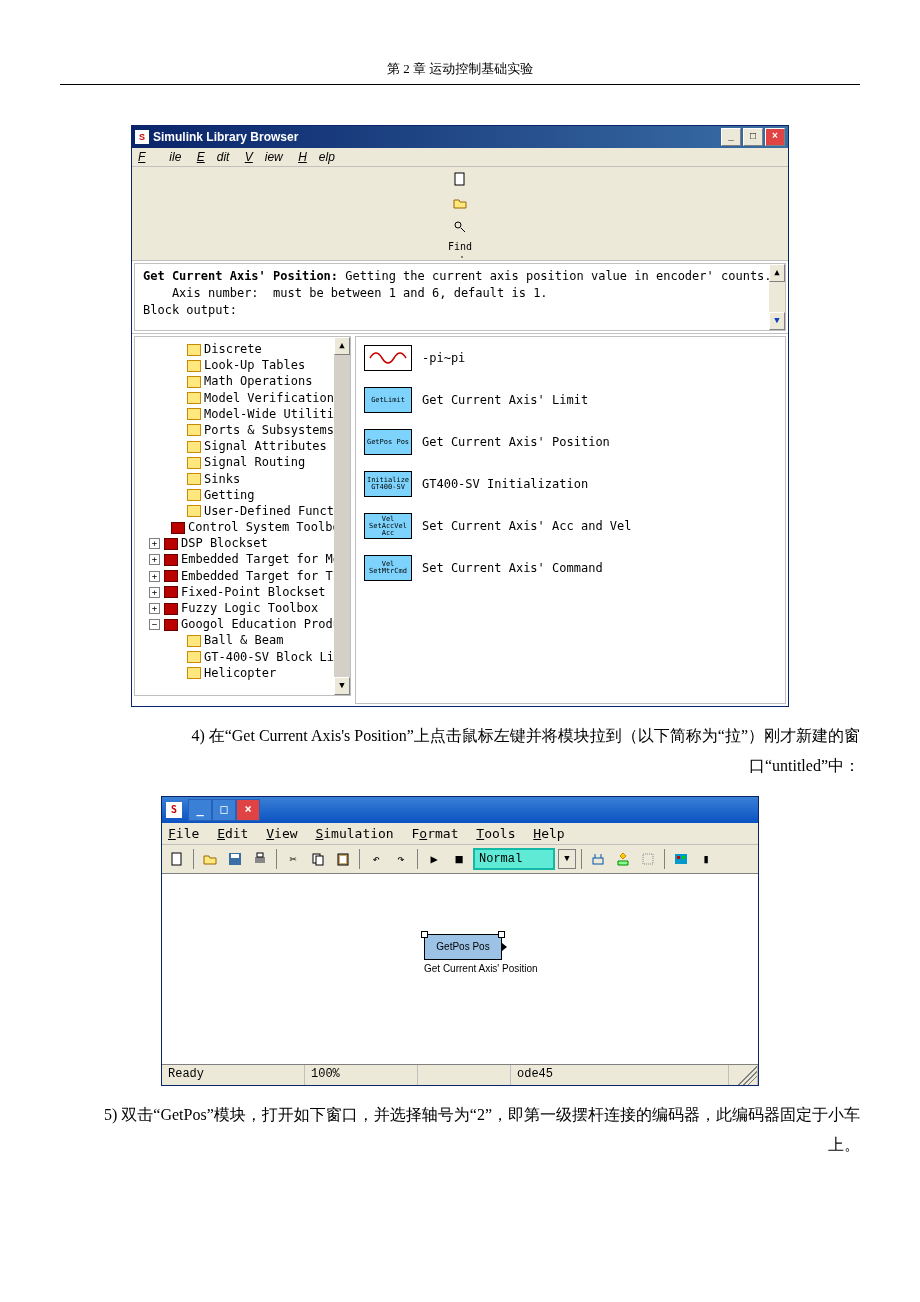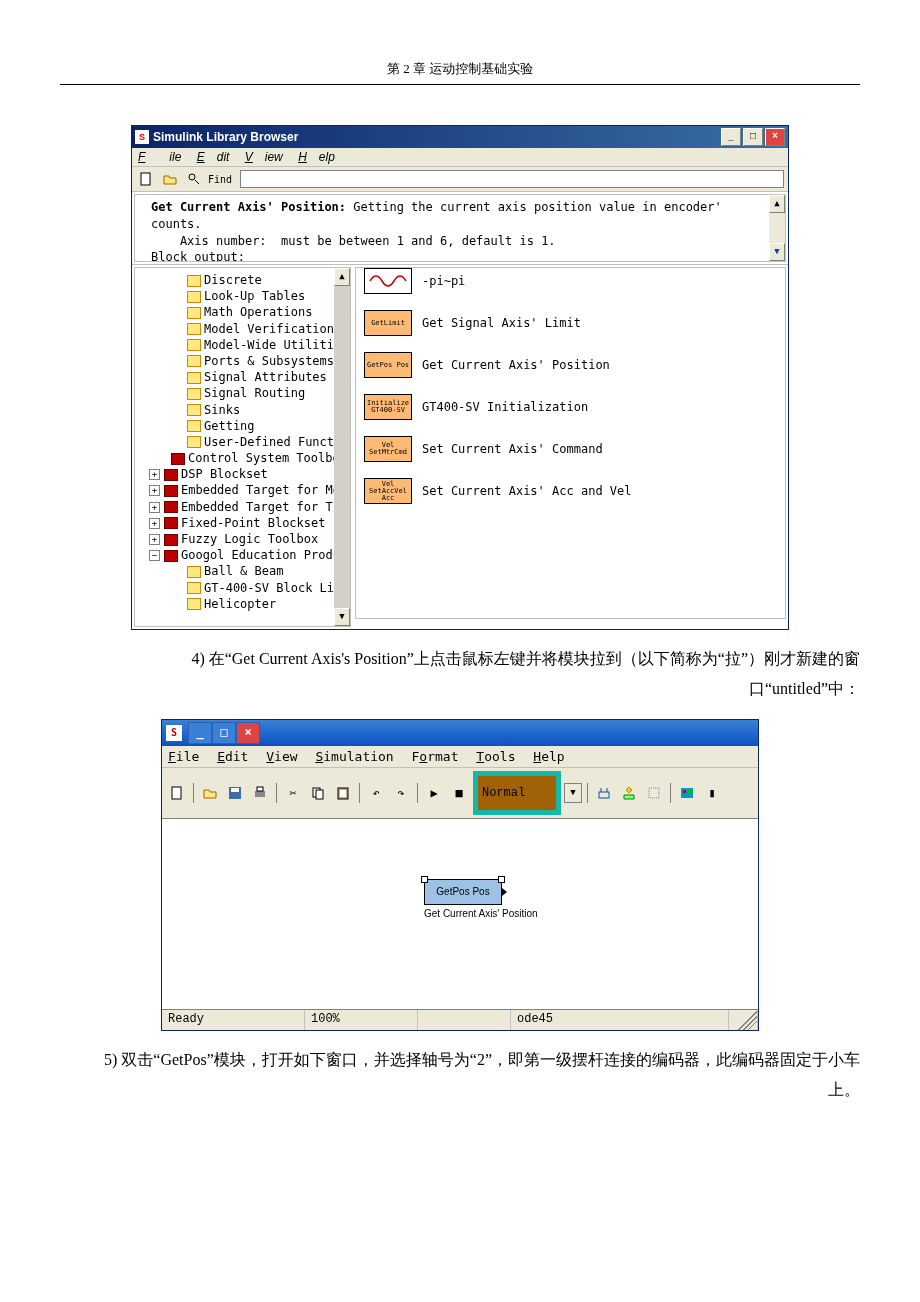--- a/index.html
+++ b/index.html
@@ -85,39 +85,40 @@
   .menubar .ul { text-decoration: underline; }
 
   .toolbar1 {
     background: #ece9d8;
     padding: 2px 4px;
     display: flex;
     align-items: center;
     gap: 4px;
     border-bottom: 1px solid #c0c0c0;
     font-size: 11px;
+    flex-direction: column;
   }
   .tbtn {
     width: 18px; height: 18px;
     border: 1px solid #ece9d8;
     display:inline-flex; align-items:center; justify-content:center;
   }
   .findbox {
     flex:1;
     height:16px;
     border:1px solid #808080;
     background:#fff;
     margin-left:4px;
   }
 
   .desc-pane {
     background: #fff;
     border: 1px solid #c0c0c0;
     margin: 2px;
-    padding: 4px 16px;
+    padding: 4px 8px;
     font-size: 12px;
     line-height: 1.4;
     height: 58px;
     overflow: hidden;
     position: relative;
   }
   .desc-pane .scroll-v {
     position:absolute; right:0; top:0; bottom:0; width:16px;
     background:#ece9d8;
     display:flex; flex-direction:column;
@@ -168,21 +169,21 @@
     display:inline-block; width:9px; height:9px;
     border:1px solid #808080; text-align:center;
     font-size:9px; line-height:8px;
     margin-right:4px; vertical-align:middle;
   }
 
   .block-pane {
     flex: 1;
     border: 1px solid #c0c0c0;
     margin: 2px;
-    padding: 0 8px;
+    padding: 8px 8px;
     font-family: "SimSun", monospace;
     font-size: 12px;
     height: 350px;
     overflow:hidden;
   }
   .blk-row {
     display: flex;
     align-items: center;
     margin-bottom: 16px;
   }
@@ -193,21 +194,21 @@
     margin-right: 10px;
     display: flex;
     align-items: center;
     justify-content: center;
     font-size: 7px;
     text-align: center;
     line-height: 1;
     position: relative;
     background:#fff;
   }
-  .blk-icon.blue { background: #fdba74; }
+  .blk-icon.blue { background: #7dd3fc; }
   .blk-label { font-size: 12px; }
   svg.sine { width:40px; height:20px; }
 
   
   .win2 {
     width: 596px;
     margin: 14px auto 8px auto;
     font-family: Tahoma, "SimSun", monospace;
     font-size: 12px;
     border: 1px solid #0a246a;
@@ -253,23 +254,23 @@
     border-bottom:1px solid #808080;
   }
   .tbtn2{
     width:20px;height:20px;
     border:1px solid #ece9d8;
     display:inline-flex;align-items:center;justify-content:center;
     font-size:12px;
   }
   .sep2{ width:1px; height:20px; background:#808080; margin:0 2px; }
   .mode-select{
-    height:18px; border:5px solid #14b8a6; background:#a16207;
+    height:18px; border:2px solid #14b8a6; background:#5eead4;
     font-family:"Courier New", monospace; font-size:12px;
-    padding:8px 4px; min-width:70px;
+    padding:0 4px; min-width:70px;
     display:inline-flex; align-items:center;
   }
   .mode-arrow{
     width:16px;height:18px;border:1px solid #808080;background:#ece9d8;
     font-size:9px; text-align:center; line-height:16px;
   }
 
   .canvas2{
     background:#fff;
     height:190px;
@@ -430,45 +431,45 @@
             <svg class="sine" viewBox="0 0 40 20">
                 <path d="M2 10 Q8 0 14 10 T26 10 T38 10" fill="none" stroke="#c00" stroke-width="1.5"></path>
               </svg>
           </div>
           <span class="blk-label">-pi~pi</span>
         </div>
         <div class="blk-row">
           <div class="blk-icon blue">
               <span>GetLimit</span>
             </div>
-          <span class="blk-label">Get Signal Axis' Limit</span>
+          <span class="blk-label">Get Current Axis' Limit</span>
         </div>
         <div class="blk-row">
           <div class="blk-icon blue">
               <span>GetPos  Pos</span>
             </div>
           <span class="blk-label">Get Current Axis' Position</span>
         </div>
         <div class="blk-row">
           <div class="blk-icon blue">
               <span>Initialize GT400-SV</span>
             </div>
           <span class="blk-label">GT400-SV Initialization</span>
         </div>
         <div class="blk-row">
           <div class="blk-icon blue">
+              <span>Vel SetAccVel Acc</span>
+            </div>
+          <span class="blk-label">Set Current Axis' Acc and Vel</span>
+        </div>
+        <div class="blk-row">
+          <div class="blk-icon blue">
               <span>Vel  SetMtrCmd</span>
             </div>
           <span class="blk-label">Set Current Axis' Command</span>
-        </div>
-        <div class="blk-row">
-          <div class="blk-icon blue">
-              <span>Vel SetAccVel Acc</span>
-            </div>
-          <span class="blk-label">Set Current Axis' Acc and Vel</span>
         </div>
       </div>
     </div>
   </div>
 
   <p class="body-text">4)  在“Get Current Axis's Position”上点击鼠标左键并将模块拉到（以下简称为“拉”）刚才新建的窗口“untitled”中：</p>
 
   <div class="win2">
     <div class="titlebar2">
       <span class="icon-app">S</span>

